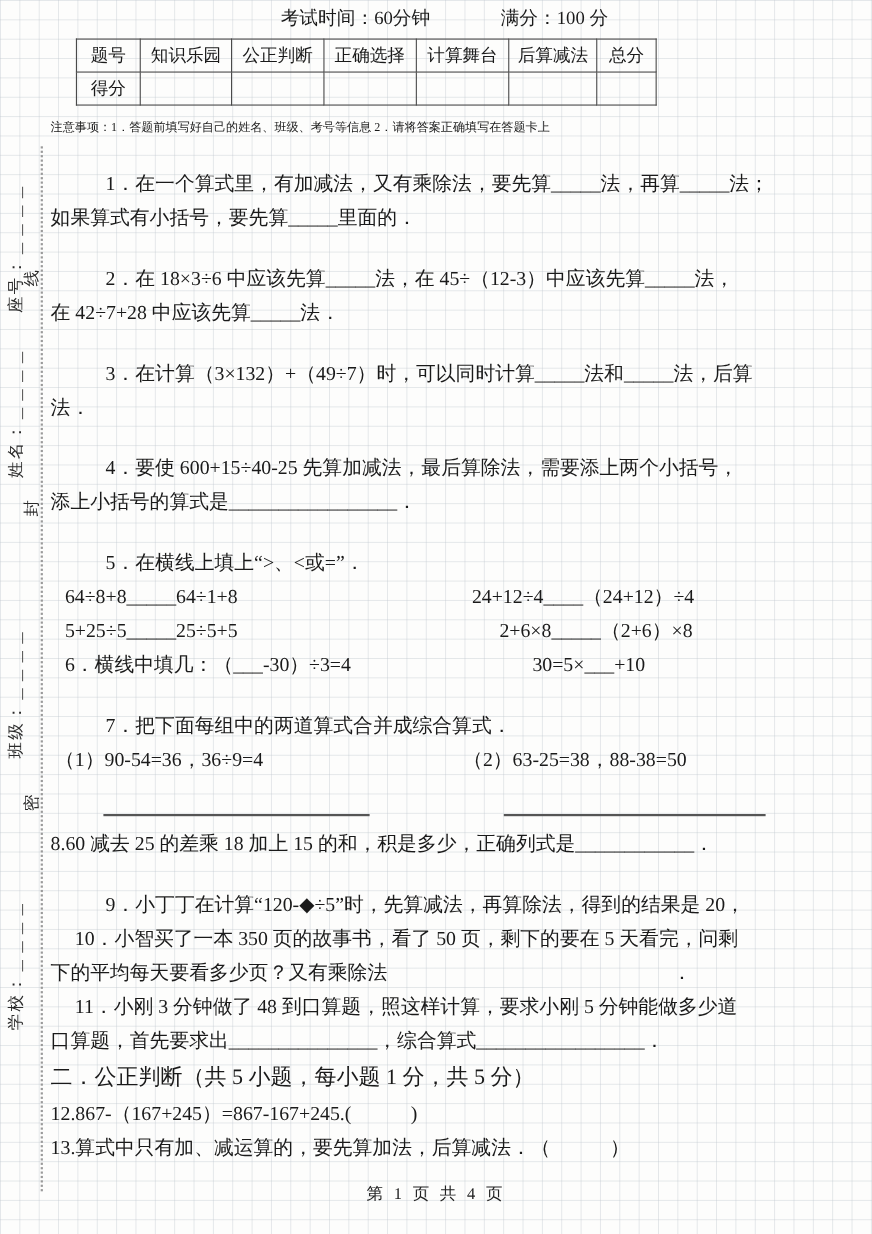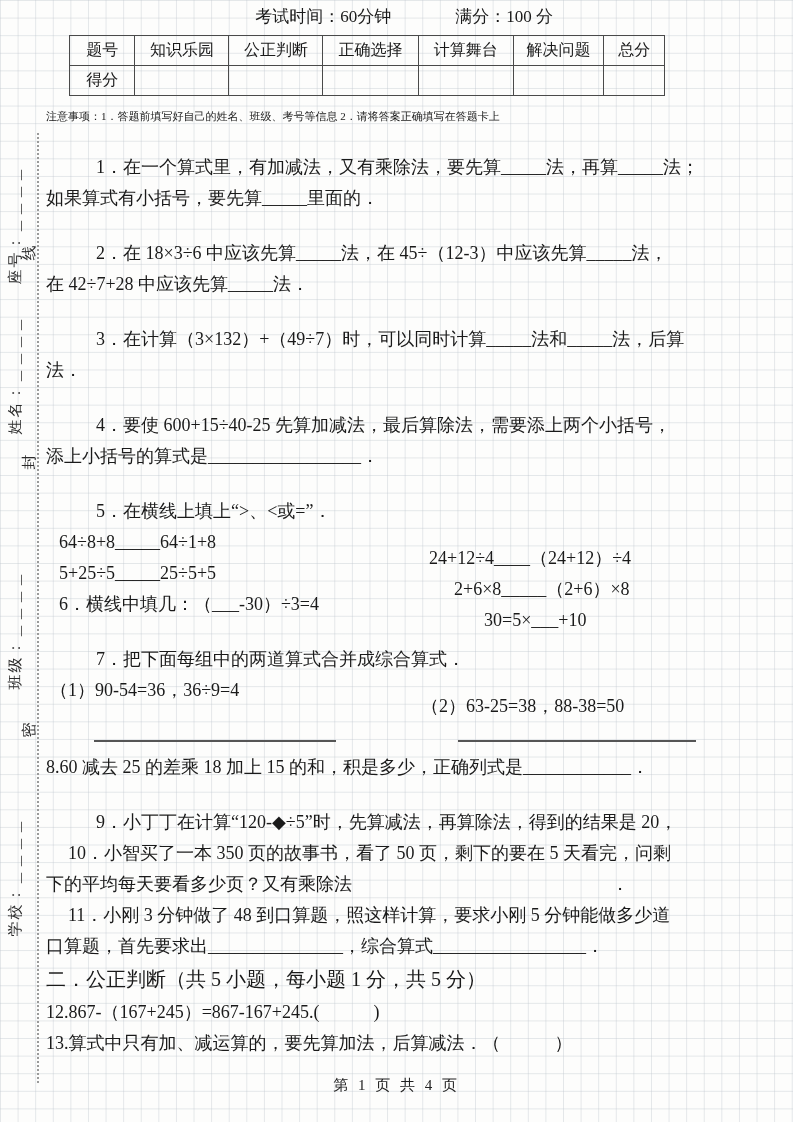--- a/index.html
+++ b/index.html
@@ -53,40 +53,40 @@
   }
 
   .info-line {
     margin-top: 5px; text-align: center;
     font-size: 17px; white-space: nowrap;
   }
   .info-line .gap { display:inline-block; width:64px; }
 
   table.score {
     margin: 7px 0 0 23px;
-    width: 596px;
+    width: 528px;
     border-collapse: collapse;
     table-layout: fixed;
   }
   table.score td {
     border: 1px solid #4a4a4a;
     height: 29px;
     text-align: center;
     font-size: 16px;
     padding: 0;
   }
 
   .notice { margin: 8px 0 13px 0; font-size: 11px; line-height: 24px; white-space: nowrap; }
 
   .sec  { margin:0; font-size: 20px; line-height: 35px; white-space: nowrap; }
   .qline{ margin:0; font-size: 18px; line-height: 31px; white-space: nowrap; position: relative; }
   .ind1 { text-indent: 50px; margin-top: 24px; }
   .ind2 { text-indent: 22px; }
   .ind05{ text-indent: 13px; }
-  .rcol { position:absolute; top:16px; }
+  .rcol { position:absolute; top:0; }
 
   .blank-row { position: relative; height: 46px; }
   .bline { position:absolute; bottom:10px; height:0; border-top:2px solid #555; }
   .bline.left  { left:48px;  width:242px; }
   .bline.right { left:412px; width:238px; }
 
   .q10-period { position:absolute; left:565px; top:0; }
 
   .footer {
     position:absolute; left:0; right:0; top:1076px;
@@ -124,21 +124,21 @@
           <col style="width:15.2%">
           <col style="width:10.2%">
       </colgroup>
       <tbody>
           <tr>
         <td>题号</td>
         <td>知识乐园</td>
         <td>公正判断</td>
         <td>正确选择</td>
         <td>计算舞台</td>
-        <td>解决问题</td>
+        <td>后算减法</td>
         <td>总分</td>
       </tr>
       <tr>
         <td>得分</td>
         <td></td>
         <td></td>
         <td></td>
         <td></td>
         <td></td>
         <td></td>

